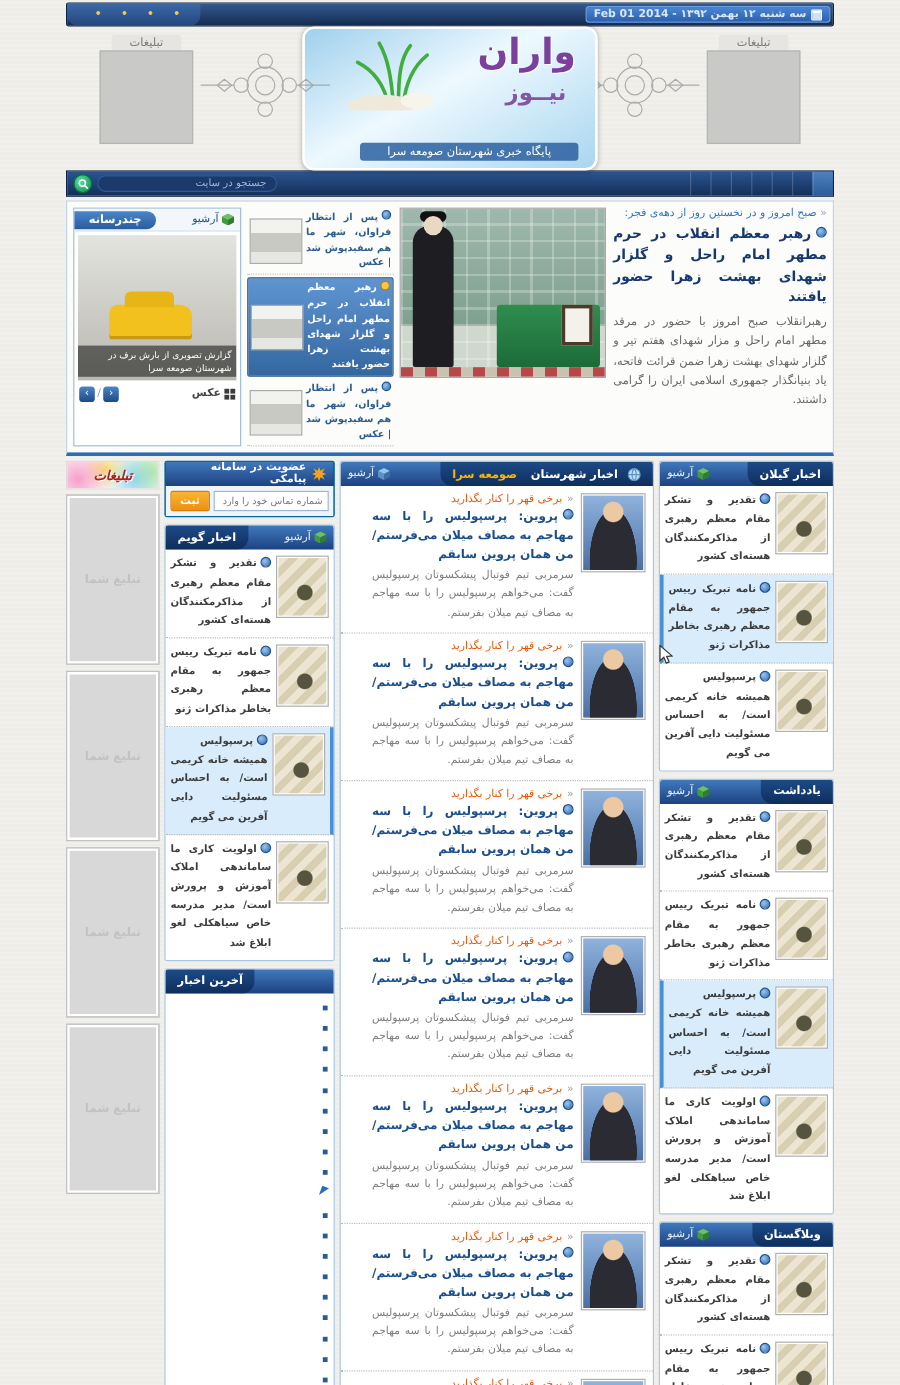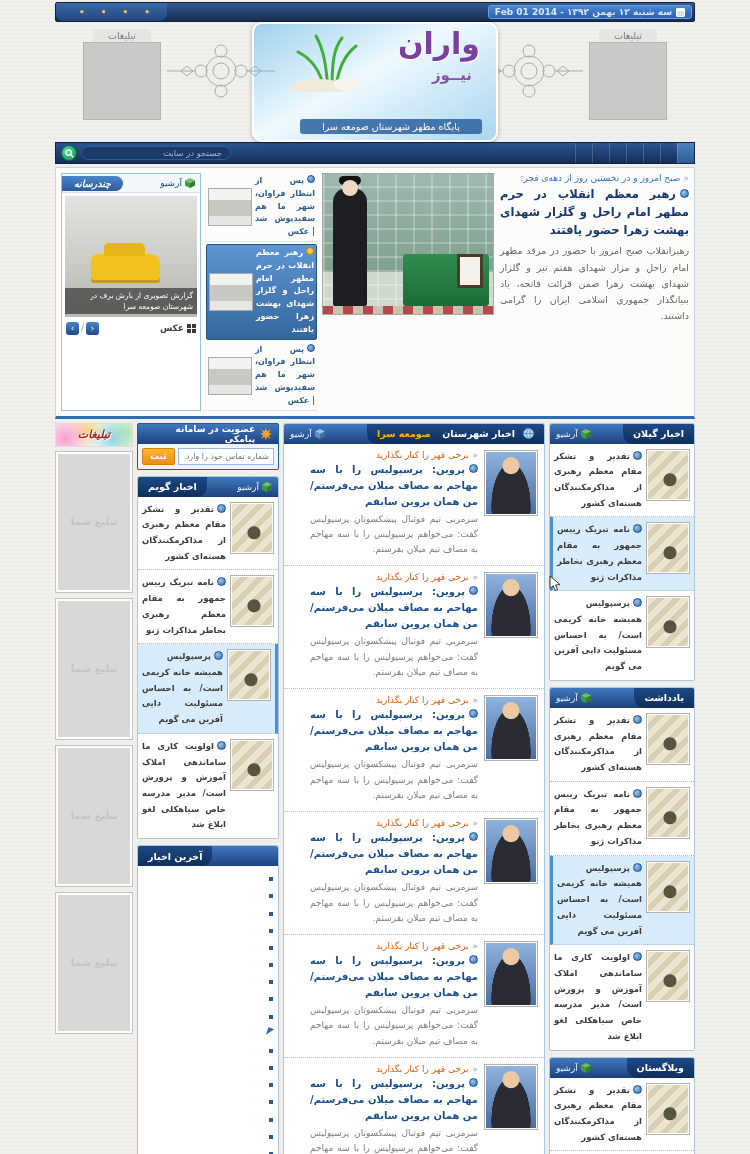--- a/index.html
+++ b/index.html
@@ -29,21 +29,21 @@
   .adbox { position:absolute; top:7px; width:78px; text-align:center; }
   .adbox.rt { right:28px; } .adbox.lt { left:28px; }
   .ad-label { font-size:9.5px; color:#777; background:#e6e5e1; border-radius:3px 3px 0 0; padding:1px 0; width:58px; margin:0 auto; }
   .ad-ph { height:78px; background:#c9c9c7; border:1px solid #b5b5b3; }
   .ornament { position:absolute; top:22px; opacity:.8; }
   .ornament.rt { right:112px; } .ornament.lt { left:112px; }
   .logo { position:absolute; left:50%; top:0; transform:translateX(-50%); width:246px; height:120px;
     border-radius:10px; border:2px solid #fff; box-shadow:0 1px 4px rgba(0,0,0,.28);
     background:linear-gradient(150deg,#9fd0ec,#eef9ff 45%,#a9d6ef); overflow:hidden; cursor:pointer; }
   .logo-title { position:absolute; right:16px; top:2px; color:#7b3f9e; font-size:30px; font-weight:bold; text-shadow:1px 1px 0 #ffffff; }
-  .logo-sub { position:absolute; right:24px; top:42px; color:#8455a5; font-size:15px; font-weight:bold; letter-spacing:5px; }
+  .logo-sub { position:absolute; right:24px; top:42px; color:#8455a5; font-size:19px; font-weight:bold; letter-spacing:5px; }
   .logo-caption { position:absolute; bottom:6px; right:14px; left:46px; background:rgba(43,96,160,.85);
     color:#fff; font-size:9.5px; text-align:center; padding:2px 4px; border-radius:3px; }
   .logo-grass { position:absolute; left:30px; top:6px; }
 
   
   .icons-row { height:24px; display:flex; justify-content:center; align-items:center; gap:10px; }
   .icons-row a { display:flex; cursor:pointer; }
 
   
   .navbar { height:22px; background:linear-gradient(#2b5590,#142e58); border:1px solid #0f2344;
@@ -75,38 +75,38 @@
       repeating-linear-gradient(90deg, rgba(255,255,255,.25) 0 2px, transparent 2px 18px),
       repeating-linear-gradient(0deg, rgba(255,255,255,.25) 0 2px, transparent 2px 14px),
       linear-gradient(#9fb8ad,#7fa08f 70%,#cfd8cd 70%); }
   .fig-person { position:absolute; left:10px; top:14px; width:34px; height:118px; background:#1d1d22; border-radius:14px 14px 2px 2px; }
   .fig-head { position:absolute; left:19px; top:6px; width:16px; height:16px; border-radius:50%; background:#e9d9c4; }
   .fig-turban { position:absolute; left:16px; top:2px; width:22px; height:9px; border-radius:6px; background:#111; }
   .fig-table { position:absolute; right:4px; bottom:8px; width:86px; height:52px; background:linear-gradient(#2f8d4e,#1c6b38); border-radius:3px; }
   .fig-frame { position:absolute; right:10px; bottom:26px; width:26px; height:34px; background:#f4f1ea; border:3px solid #4a3b2a; }
   .fig-carpet { position:absolute; left:0; right:0; bottom:0; height:8px; background:repeating-linear-gradient(90deg,#b6484a 0 10px,#c9c2ae 10px 20px); }
 
-  .headlines { width:111px; display:flex; flex-direction:column; gap:2px; }
+  .headlines { width:122px; display:flex; flex-direction:column; gap:2px; }
   .headline { display:flex; gap:3px; padding:2px; border-bottom:1px dotted #c8c8c8; cursor:pointer; align-items:center; }
   .hl-text { flex:1; font-size:8px; color:#2c5d8f; line-height:1.6; font-weight:bold; text-align:justify; }
   .hl-text::before { content:""; display:inline-block; width:6px; height:6px; border-radius:50%;
     background:radial-gradient(circle at 35% 35%,#9cc4ec,#2b6cb8); border:1px solid #1d4f8c; margin-left:3px; }
   .hl-thumb { width:44px; height:38px; flex-shrink:0; border:1px solid #aaa; }
   .thumb-snow { background:linear-gradient(#f2f2ef 30%,#c9c9c3 30% 75%,#e6e6e2 75%); }
   .headline.active { background:linear-gradient(#5e95d2,#35679f); border:1px solid #24538c; border-radius:2px; }
   .headline.active .hl-text { color:#fff; }
   .headline.active .hl-text::before { background:#ffc63f; border-color:#b8860b; }
 
   
   .mmbox { width:140px; border:1px solid #9fc0da; background:#fff; display:flex; flex-direction:column; flex-shrink:0; position:relative; }
   .mm-head { height:19px; display:flex; justify-content:space-between; align-items:center;
     background:#f3f7fb; border-bottom:1px solid #d5e4f0; font-size:9px; }
   .mm-arch { display:flex; align-items:center; gap:3px; color:#1d4f8c; padding:0 5px; cursor:pointer; }
   .mm-tab { background:linear-gradient(#4a86c8,#2a5c9e); color:#fff; font-weight:bold; font-size:9.5px;
-    padding:2px 12px; border-radius:0 8px 8px 0; cursor:pointer;font-style:italic; }
+    padding:2px 12px; border-radius:0 8px 8px 0; cursor:pointer; }
   .mm-img { height:121px; margin:3px; position:relative; background:linear-gradient(#e3e3df,#b8b7b0); overflow:hidden; cursor:pointer; }
   .taxi { position:absolute; left:20%; top:48%; width:52%; height:24%; background:#f2c11d;
     border-radius:7px 10px 3px 3px; box-shadow:inset 0 -3px 0 #c79a10; }
   .taxi::after { content:""; position:absolute; left:18%; top:-38%; width:60%; height:44%; background:#e7b616; border-radius:5px 5px 0 0; }
   .mm-caption { position:absolute; bottom:3px; left:0; right:0; background:rgba(35,35,35,.62);
     color:#fff; font-size:7.5px; padding:2px 4px; line-height:1.5; }
   .mm-foot { height:18px; display:flex; justify-content:space-between; align-items:center; padding:0 4px 2px; font-size:9px; color:#444; }
   .mm-nav { display:flex; gap:2px; align-items:center; color:#999; }
   .mm-btn { width:13px; height:13px; background:linear-gradient(#4a86c8,#1d4a86); color:#fff; border-radius:3px;
     display:flex; align-items:center; justify-content:center; font-size:9px; cursor:pointer; }
@@ -236,21 +236,21 @@
           <path d="M44 58 C42 36 40 20 32 6"></path>
             <path d="M48 58 C48 32 50 18 58 8"></path>
           <path d="M52 58 C54 38 62 24 72 16"></path>
             <path d="M40 58 C36 40 26 28 14 22"></path>
         </g>
         <ellipse cx="34" cy="58" rx="28" ry="9" fill="#efe9da"></ellipse>
         <ellipse cx="64" cy="54" rx="14" ry="7" fill="#f7f4ec"></ellipse>
       </svg>
       <div class="logo-title">واران</div>
       <div class="logo-sub">نیــوز</div>
-      <div class="logo-caption">پایگاه مطهر شهرستان صومعه سرا</div>
+      <div class="logo-caption">پایگاه خبری شهرستان صومعه سرا</div>
     </div>
     <div class="ornament lt">
       <svg width="108" height="54" viewBox="0 0 108 54" fill="none" stroke="#9a9a9a">
         <circle cx="54" cy="27" r="15"></circle>
           <circle cx="54" cy="27" r="8"></circle>
         <circle cx="54" cy="7" r="6"></circle>
           <circle cx="54" cy="47" r="6"></circle>
         <circle cx="34" cy="27" r="6"></circle>
           <circle cx="74" cy="27" r="6"></circle>
         <path d="M0 27 H28 M80 27 H108"></path>

